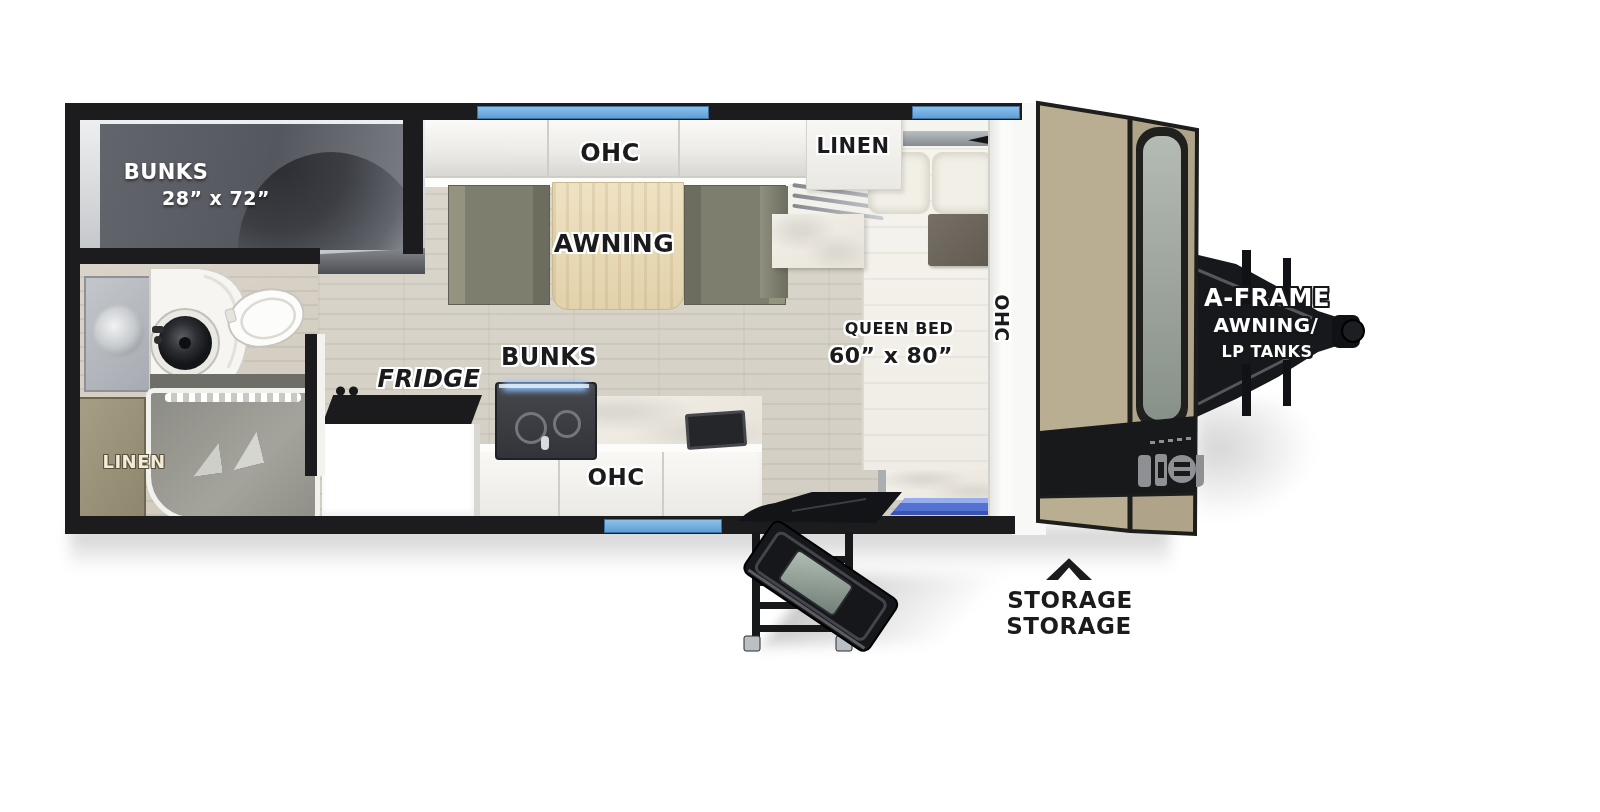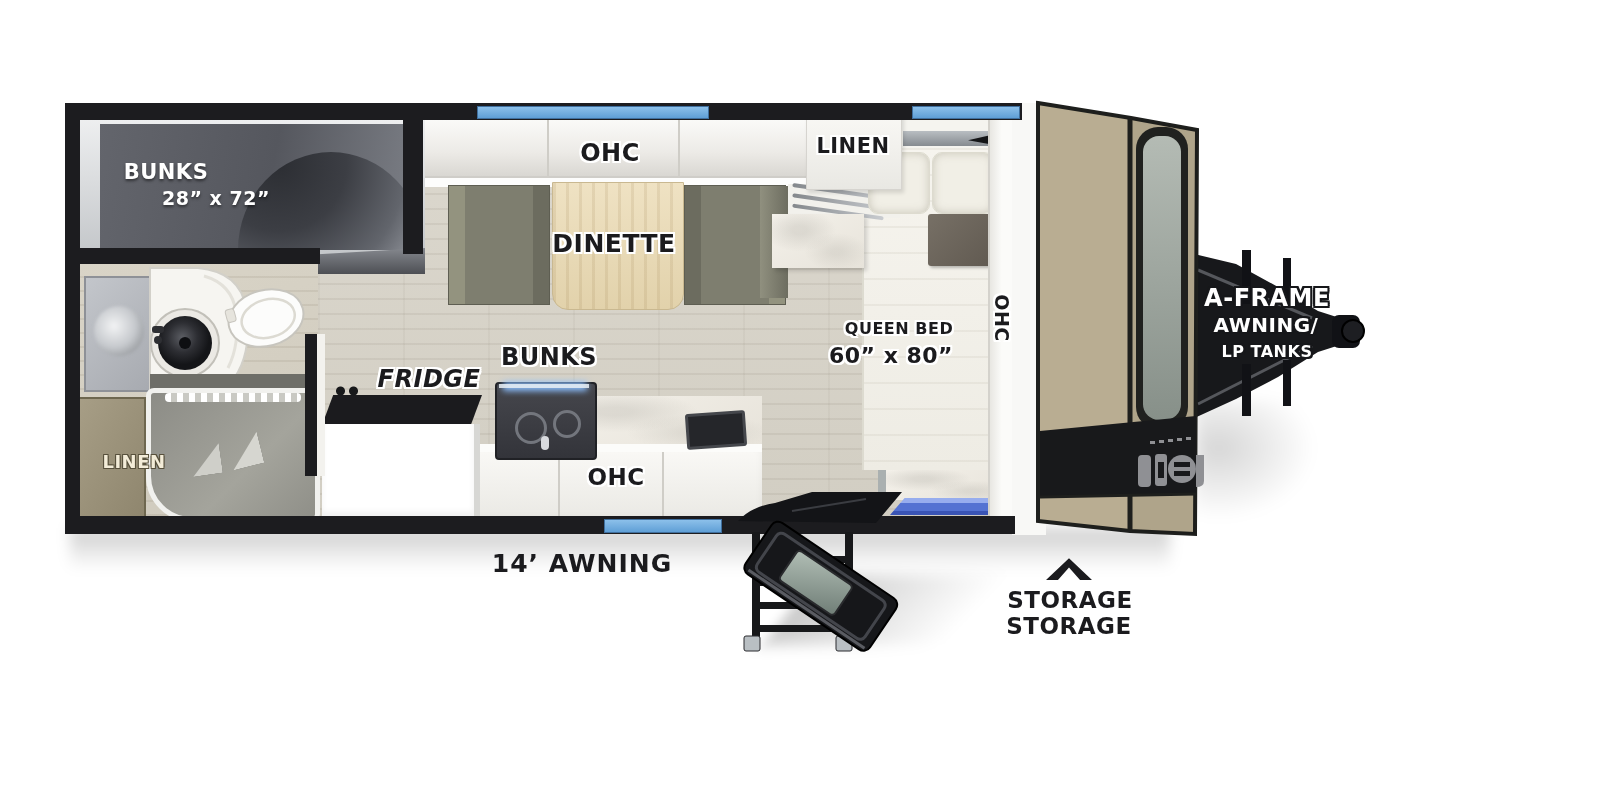--- a/index.html
+++ b/index.html
@@ -296,31 +296,30 @@
       <line x1="1040" y1="497" x2="1196" y2="494" stroke="#1e1f1d" stroke-width="3"></line>
     </g>
   </svg>
 
   <div class="lbl-white" style="left:166px;top:172px;font-size:21px;
        text-shadow:0 2px 3px rgba(0,0,0,.5);">BUNKS</div>
   <div class="lbl-white" style="left:168px;top:198px;font-size:19px;
        text-shadow:0 2px 3px rgba(0,0,0,.5);margin-left:48px;">28” x 72”</div>
 
   <div class="lbl" style="left:610px;top:153px;font-size:24px;">OHC</div>
-  <div class="lbl" style="left:614px;top:243px;font-size:25px;">DINETTE</div>
+  <div class="lbl" style="left:614px;top:243px;font-size:25px;">AWNING</div>
   <div class="lbl" style="left:853px;top:146px;font-size:21px;">LINEN</div>
   <div class="lbl" style="left:899px;top:328px;font-size:16px;">QUEEN BED</div>
   <div class="lbl" style="left:891px;top:355px;font-size:22px;">60” x 80”</div>
   <div class="lbl" style="left:1002px;top:318px;font-size:19px;transform:translate(-50%,-50%) rotate(90deg);z-index:41;">OHC</div>
 
   <div class="lbl" style="left:429px;top:379px;font-size:24px;z-index:42;font-style:italic;">FRIDGE</div>
   <div class="lbl" style="left:549px;top:357px;font-size:24px;z-index:42;">BUNKS</div>
   <div class="lbl" style="left:616px;top:477px;font-size:23px;">OHC</div>
 
-  <div class="lbl-plain" style="left:582px;top:563px;font-size:25px;letter-spacing:1px;">14’ AWNING</div>
 
   <div class="chevron" style="left:1046px;top:552px;width:46px;height:28px;"></div>
   <div class="lbl-plain" style="left:1070px;top:600px;font-size:23px;">STORAGE</div>
   <div class="lbl-plain" style="left:1069px;top:626px;font-size:23px;">STORAGE</div>
 
   <div class="lbl-white" style="left:1267px;top:298px;font-size:24px;z-index:45;">A-FRAME</div>
   <div class="lbl-white" style="left:1266px;top:325px;font-size:20px;z-index:45;">AWNING/</div>
   <div class="lbl-white" style="left:1267px;top:351px;font-size:16px;z-index:45;">LP TANKS</div>
 
 </div>

